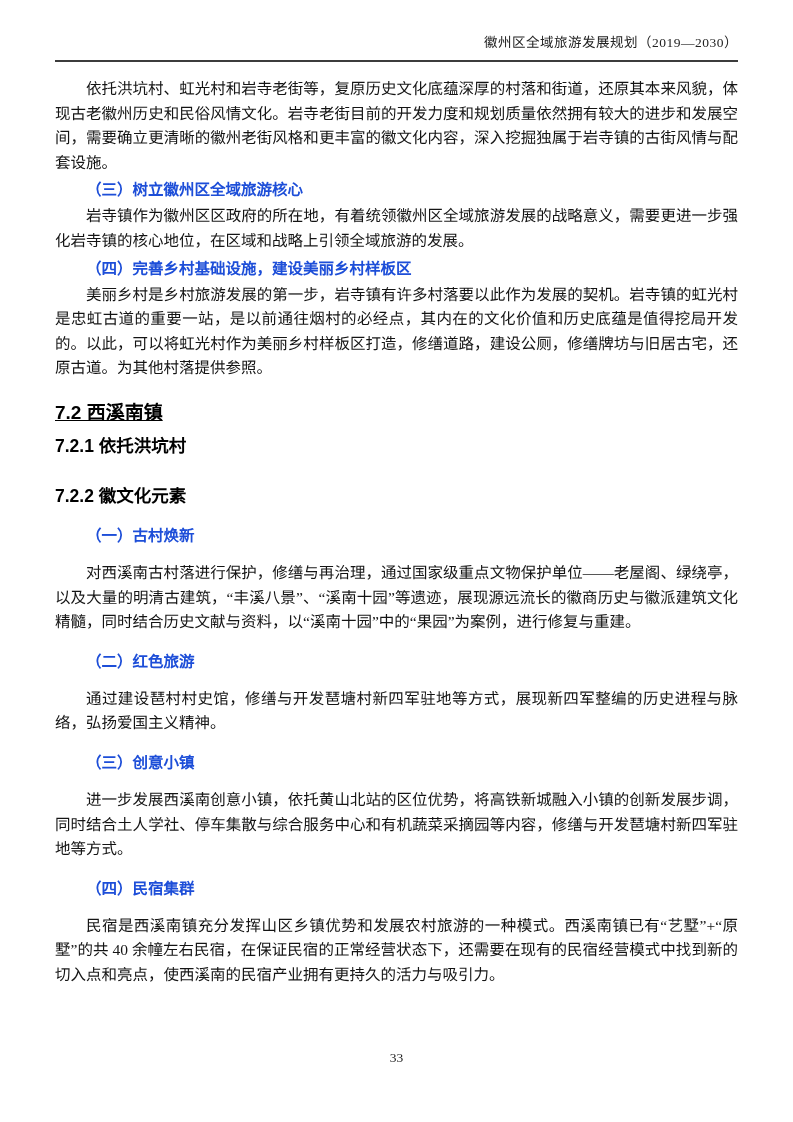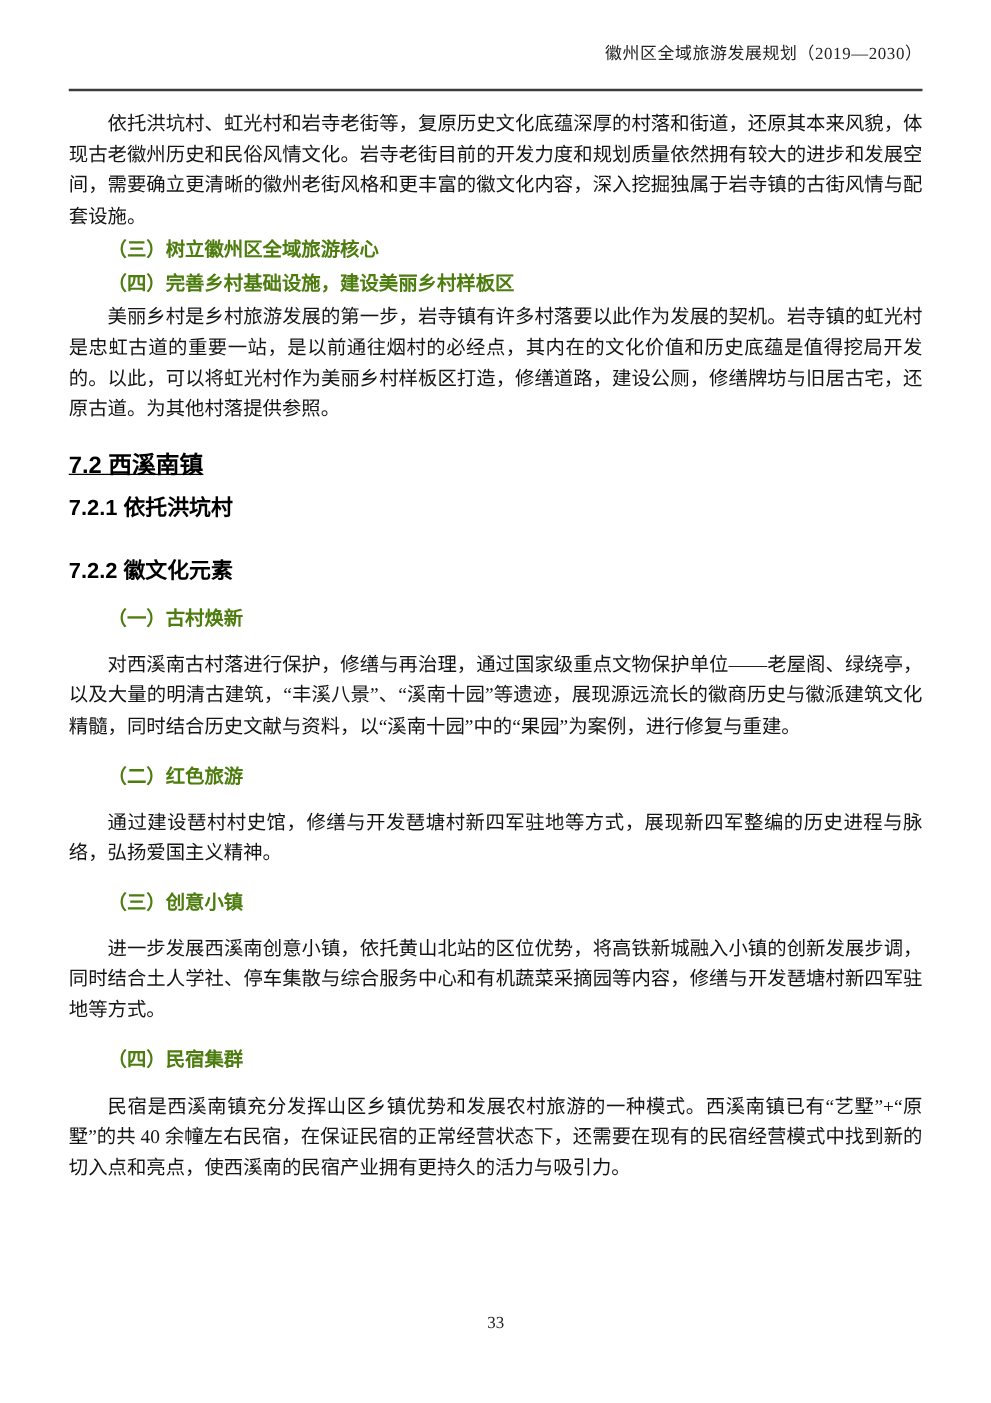--- a/index.html
+++ b/index.html
@@ -17,21 +17,21 @@
     padding: 34px 55px 0 55px;
     color: #141414;
     font-family: "Liberation Serif", "DejaVu Serif", serif;
     overflow: hidden;
   }
   .doc-header {
     text-align: right;
     font-size: 13.5px;
     line-height: 18px;
     letter-spacing: 0.5px;
-    padding-bottom: 19px;
+    padding-bottom: 8px;
     border-bottom: 2px solid #3c3c3c;
     color: #222222;
   }
   .body-text {
     margin: 0;
     font-size: 15.5px;
     line-height: 24.6px;
     text-align: justify;
     text-indent: 2em;
     color: #141414;
@@ -39,21 +39,21 @@
   .p-first {
     margin-top: 15px;
   }
   .sub-heading {
     margin: 3px 0 2px 0;
     font-family: "Liberation Sans", "DejaVu Sans", sans-serif;
     font-weight: bold;
     font-size: 15.5px;
     line-height: 24px;
     text-indent: 2em;
-    color: #4d7c0f;
+    color: #1d4ed8;
   }
   .sub-heading.spaced {
     margin-top: 15px;
     margin-bottom: 13px;
   }
   .section-heading {
     margin: 19px 0 0 0;
     font-family: "Liberation Sans", "DejaVu Sans", sans-serif;
     font-weight: bold;
     font-size: 19px;
@@ -89,20 +89,21 @@
 
 <div class="page">
 
   <div class="doc-header">
     <span>徽州区全域旅游发展规划（2019—2030）</span>
   </div>
 
   <p class="body-text p-first">依托洪坑村、虹光村和岩寺老街等，复原历史文化底蕴深厚的村落和街道，还原其本来风貌，体现古老徽州历史和民俗风情文化。岩寺老街目前的开发力度和规划质量依然拥有较大的进步和发展空间，需要确立更清晰的徽州老街风格和更丰富的徽文化内容，深入挖掘独属于岩寺镇的古街风情与配套设施。</p>
 
   <h4 class="sub-heading">（三）树立徽州区全域旅游核心</h4>
+  <p class="body-text">岩寺镇作为徽州区区政府的所在地，有着统领徽州区全域旅游发展的战略意义，需要更进一步强化岩寺镇的核心地位，在区域和战略上引领全域旅游的发展。</p>
 
   <h4 class="sub-heading">（四）完善乡村基础设施，建设美丽乡村样板区</h4>
   <p class="body-text">美丽乡村是乡村旅游发展的第一步，岩寺镇有许多村落要以此作为发展的契机。岩寺镇的虹光村是忠虹古道的重要一站，是以前通往烟村的必经点，其内在的文化价值和历史底蕴是值得挖局开发的。以此，可以将虹光村作为美丽乡村样板区打造，修缮道路，建设公厕，修缮牌坊与旧居古宅，还原古道。为其他村落提供参照。</p>
 
   <h2 class="section-heading">7.2 西溪南镇</h2>
 
   <h3 class="subsection-heading">7.2.1 依托洪坑村</h3>
 
   <h3 class="subsection-heading spaced">7.2.2 徽文化元素</h3>
 

